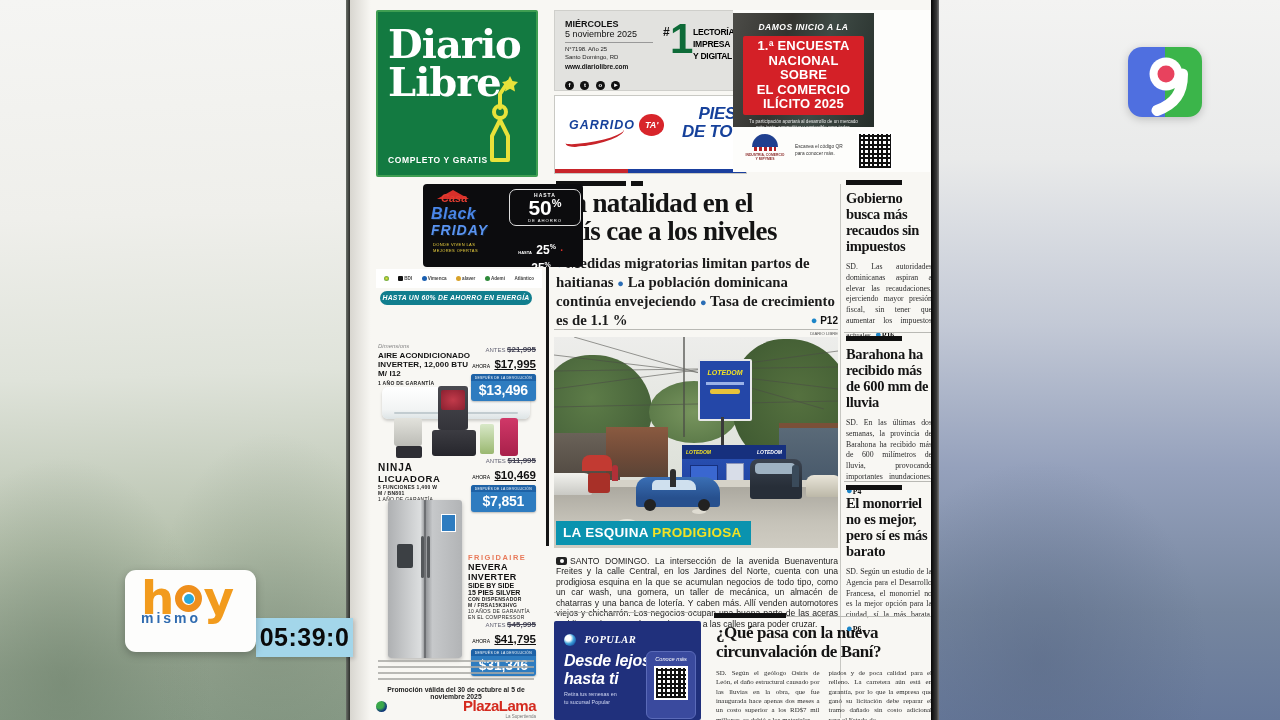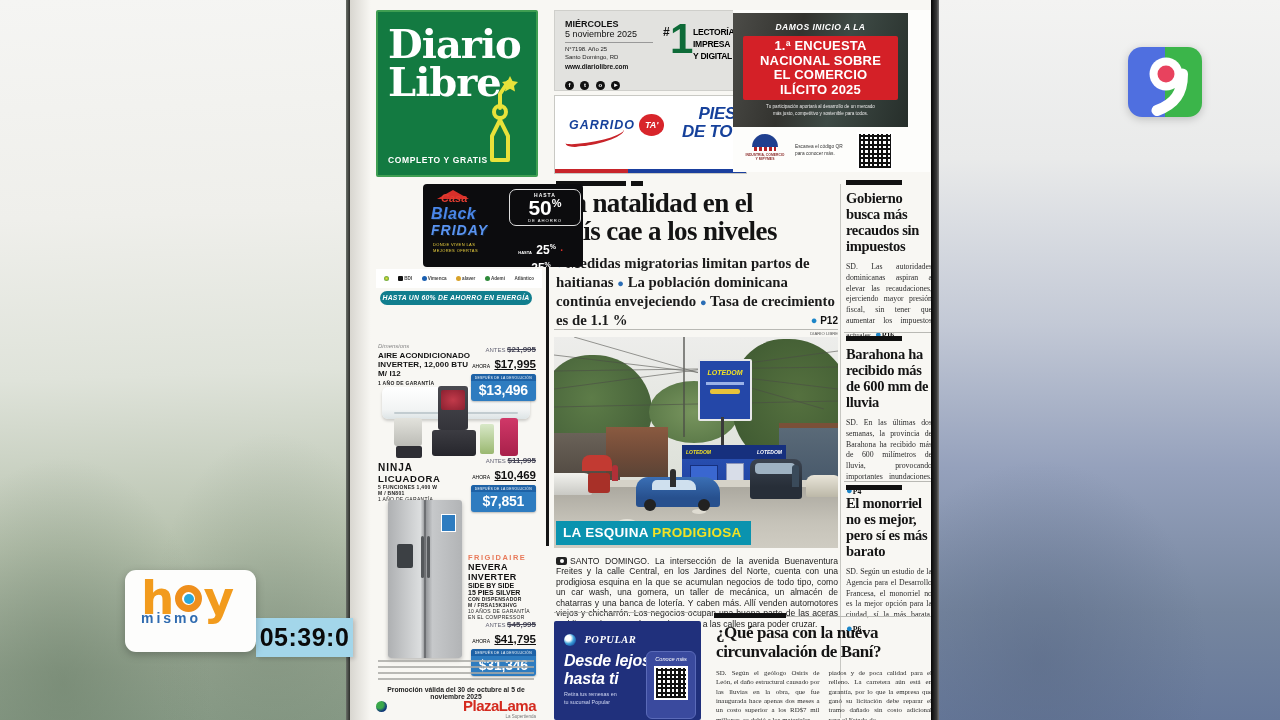--- a/index.html
+++ b/index.html
@@ -181,21 +181,21 @@
   <div class="abs garrido" style="left:204px;top:95px;width:191px;height:77px;">
     <div class="abs gname" style="left:14px;top:22px;">GARRIDO</div>
     <div class="abs gswoosh" style="left:10px;top:36px;"></div>
     <div class="abs gta" style="left:84px;top:18px;">TA'</div>
     <div class="abs gfull" style="right:10px;top:10px;">PIES</div>
     <div class="abs gfull" style="right:10px;top:28px;">DE TO'</div>
     <div class="gbar"></div>
   </div>
 
   <div class="abs" style="left:383px;top:10px;width:197px;height:162px;background:#fdfdfb;">
-    <div class="abs enc-dark" style="left:0;top:3px;width:175px;height:114px;">
+    <div class="abs enc-dark" style="left:0;top:3px;width:141px;height:114px;">
       <div style="margin-top:9px;" class="enc-intro">DAMOS INICIO A LA</div>
       <div class="enc-red" style="margin:4px 10px 0;">
         <div>1.ª ENCUESTA</div>
         <div>NACIONAL SOBRE</div>
         <div>EL COMERCIO</div>
         <div>ILÍCITO 2025</div>
       </div>
       <div class="enc-note" style="margin-top:4px;">Tu participación aportará al desarrollo de un mercado</div>
       <div class="enc-note">más justo, competitivo y sostenible para todos.</div>
     </div>

